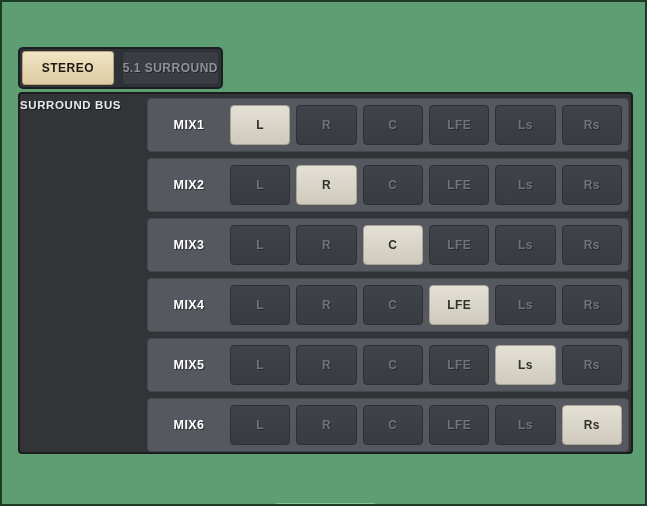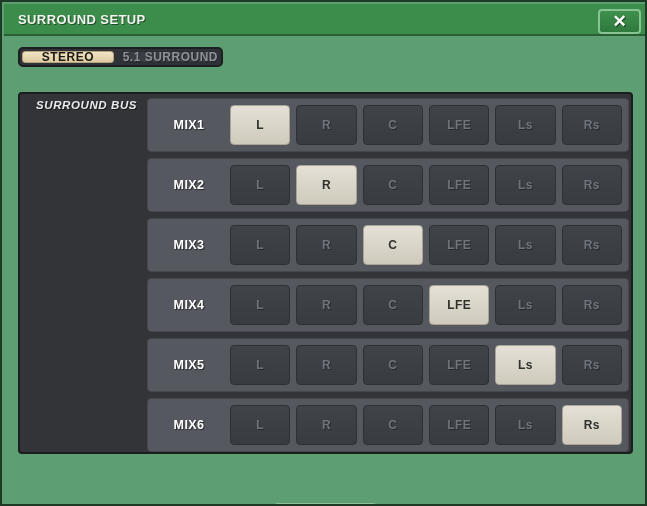--- a/index.html
+++ b/index.html
@@ -70,21 +70,21 @@
     line-height: 1;
     text-shadow: 1px 1px 1px rgba(0,0,0,0.5);
   }
 
   
   #mode-toggle {
     position: absolute;
     left: 16px;
     top: 45px;
     width: 205px;
-    height: 20px;
+    height: 42px;
     box-sizing: border-box;
     background: #2f3338;
     border: 2px solid #1c1f22;
     border-radius: 5px;
     display: flex;
     padding: 2px;
   }
   .mode-btn {
     flex: 1 1 0;
     display: flex;
@@ -119,29 +119,28 @@
     top: 90px;
     width: 615px;
     height: 362px;
     box-sizing: border-box;
     background: #323437;
     border: 2px solid #1b1d1f;
     border-radius: 4px;
   }
   #bus-panel-label {
     position: absolute;
-    left: 16px;
+    left: 0;
     top: 5px;
     font-size: 11.5px;
     font-weight: bold;
     letter-spacing: 0.6px;
     color: #e8eaec;
     text-shadow: 1px 1px 0 rgba(0,0,0,0.5);
     white-space: nowrap;
-    font-style: italic;
   }
 
   #rows {
     position: absolute;
     left: 127px;
     top: 4px;
     width: 482px;
     height: 354px;
     display: flex;
     flex-direction: column;
@@ -230,26 +229,20 @@
     cursor: pointer;
     box-sizing: border-box;
     margin-top: 40px;
   }
 </style>
 </head>
 <body>
 
 <div id="dialog">
 
-  <div id="titlebar">
-    <div id="title-text">SURROUND SETUP</div>
-    <div id="close-button">
-      <div id="close-icon">✕</div>
-    </div>
-  </div>
 
   <div id="mode-toggle">
     <div class="mode-btn on">STEREO</div>
     <div class="mode-btn off">5.1 SURROUND</div>
   </div>
 
   <div id="bus-panel">
     <div id="bus-panel-label">SURROUND BUS</div>
     <div id="rows">
         <div class="mix-row">

